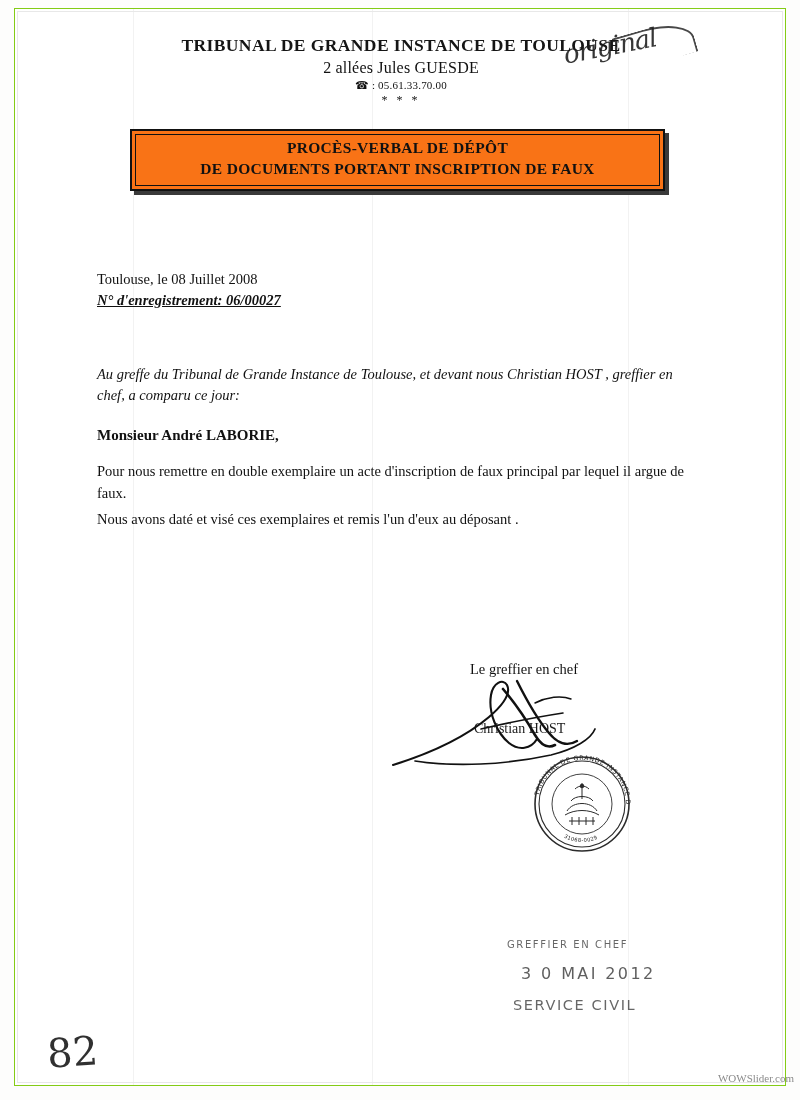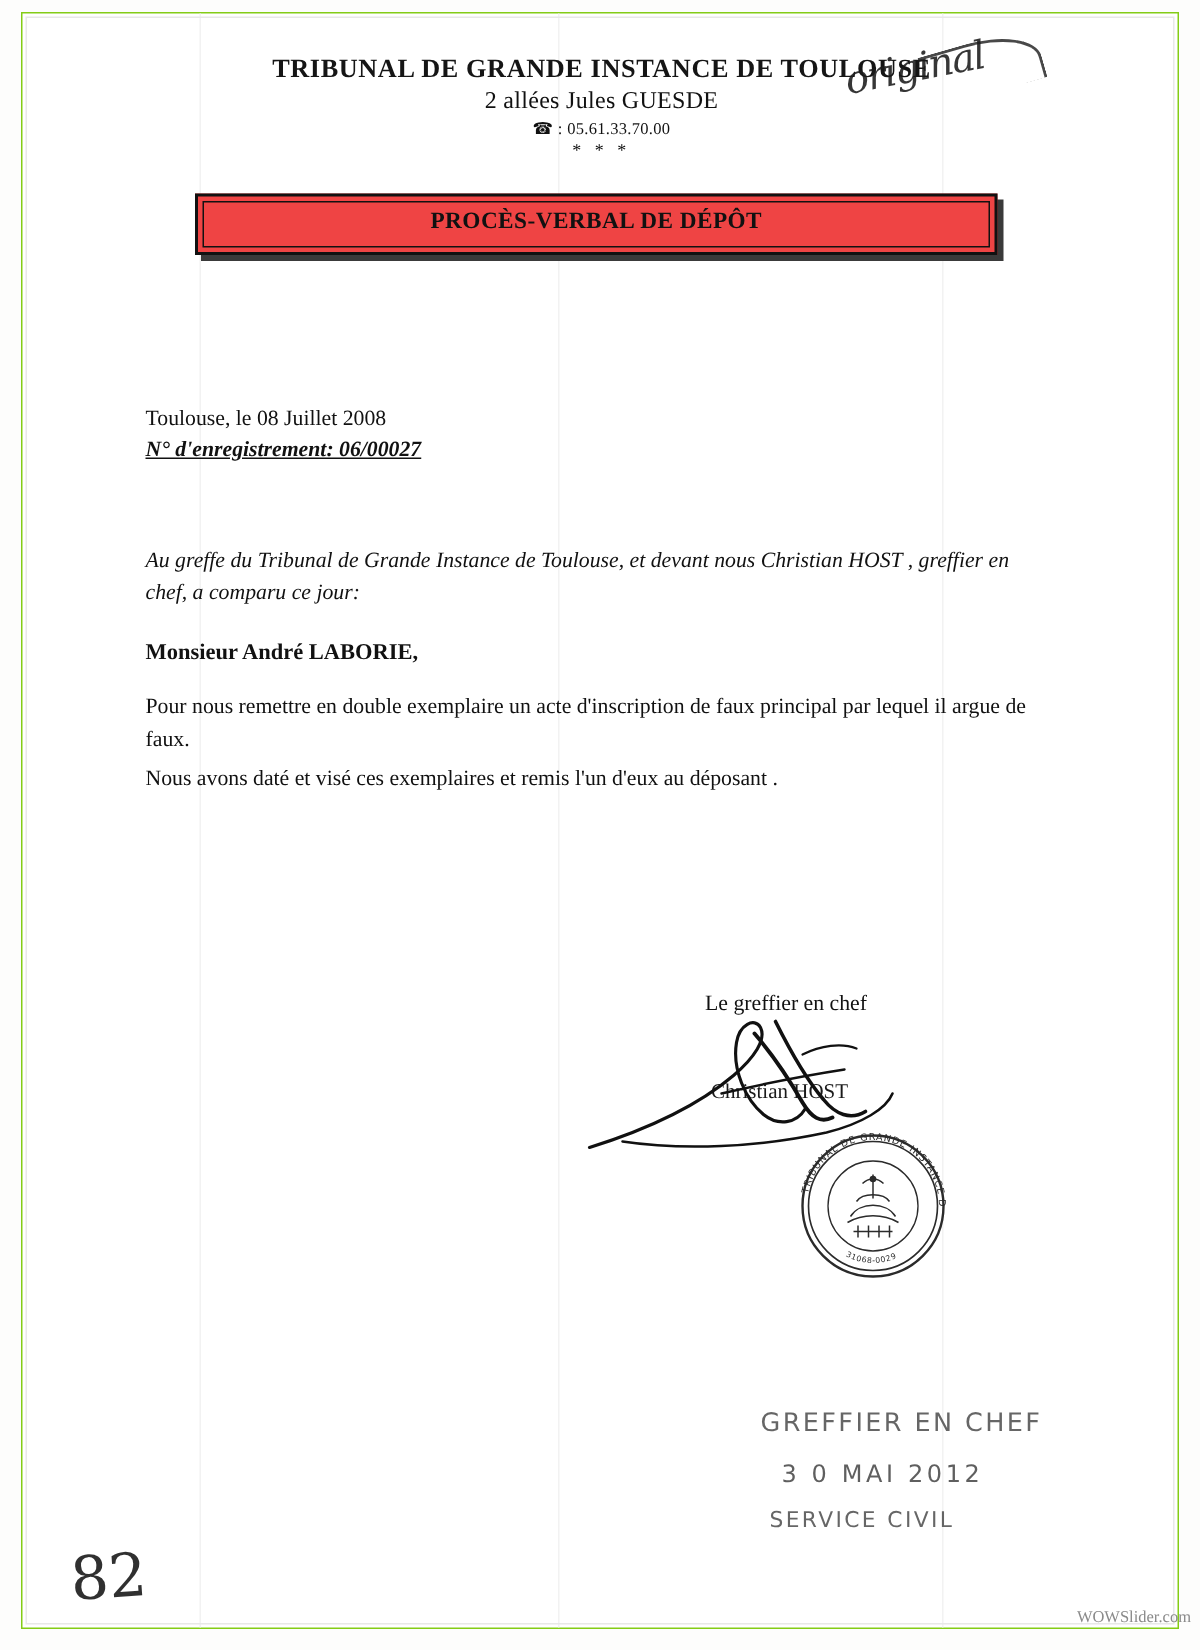--- a/index.html
+++ b/index.html
@@ -115,21 +115,21 @@
 
   
   #title-box-wrap {
     position: absolute;
     left: 115px;
     top: 120px;
     width: 535px;
   }
   #title-box {
     border: 2px solid #111;
-    background: #ef4444;
+    background: #f97316;
     padding: 7px 6px 9px 6px;
     text-align: center;
     box-shadow: 4px 4px 0 #3a3a3a;
     position: relative;
   }
   #title-box::before {
     content: "";
     position: absolute;
     left: 3px; top: 3px; right: 3px; bottom: 3px;
     border: 1px solid #111;
@@ -233,21 +233,21 @@
   #service-stamp {
     position: absolute;
     left: 492px;
     top: 930px;
     width: 190px;
     text-align: left;
     color: #3c3c3c;
     font-family: "DejaVu Sans", sans-serif;
   }
   #stamp-line1 {
-    font-size: 17px;
+    font-size: 10px;
     letter-spacing: 1.6px;
     opacity: 0.78;
   }
   #stamp-line2 {
     font-size: 16px;
     letter-spacing: 2.4px;
     margin-top: 14px;
     margin-left: 14px;
     opacity: 0.82;
   }
@@ -297,20 +297,21 @@
       <div id="court-phone">☎ : 05.61.33.70.00</div>
       <div id="court-dots">* * *</div>
     </div>
 
     <div id="original-annotation">original</div>
     <div id="original-stroke"></div>
 
     <div id="title-box-wrap">
       <div id="title-box">
         <div class="title-line">PROCÈS-VERBAL DE DÉPÔT</div>
+        <div class="title-line">DE DOCUMENTS PORTANT INSCRIPTION DE FAUX</div>
       </div>
     </div>
 
     <div id="place-date">Toulouse, le 08 Juillet 2008</div>
     <div id="registration">N° d'enregistrement: 06/00027</div>
 
     <div id="para-intro">Au greffe du Tribunal de Grande Instance de Toulouse, et devant nous Christian HOST , greffier en chef, a comparu ce jour:</div>
     <div id="party-name">Monsieur André LABORIE,</div>
     <div id="para-object">Pour nous remettre en double exemplaire un acte d'inscription de faux principal par lequel il argue de faux.</div>
     <div id="para-closing">Nous avons daté et visé ces exemplaires et remis l'un d'eux au déposant .</div>

